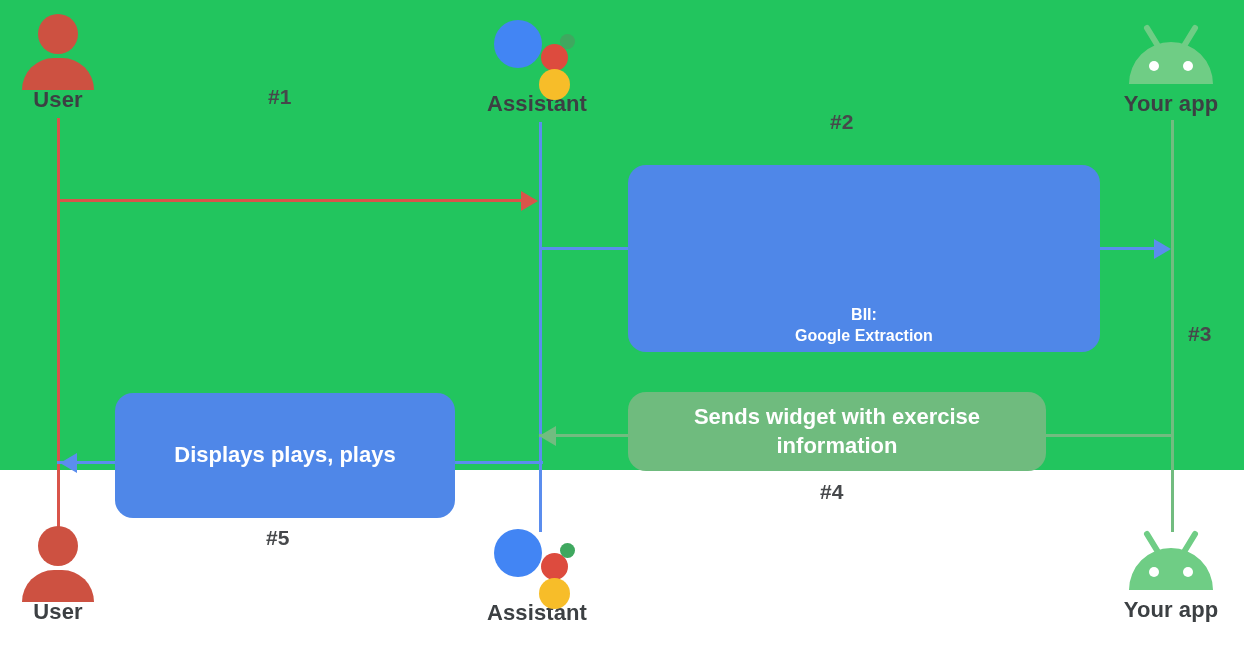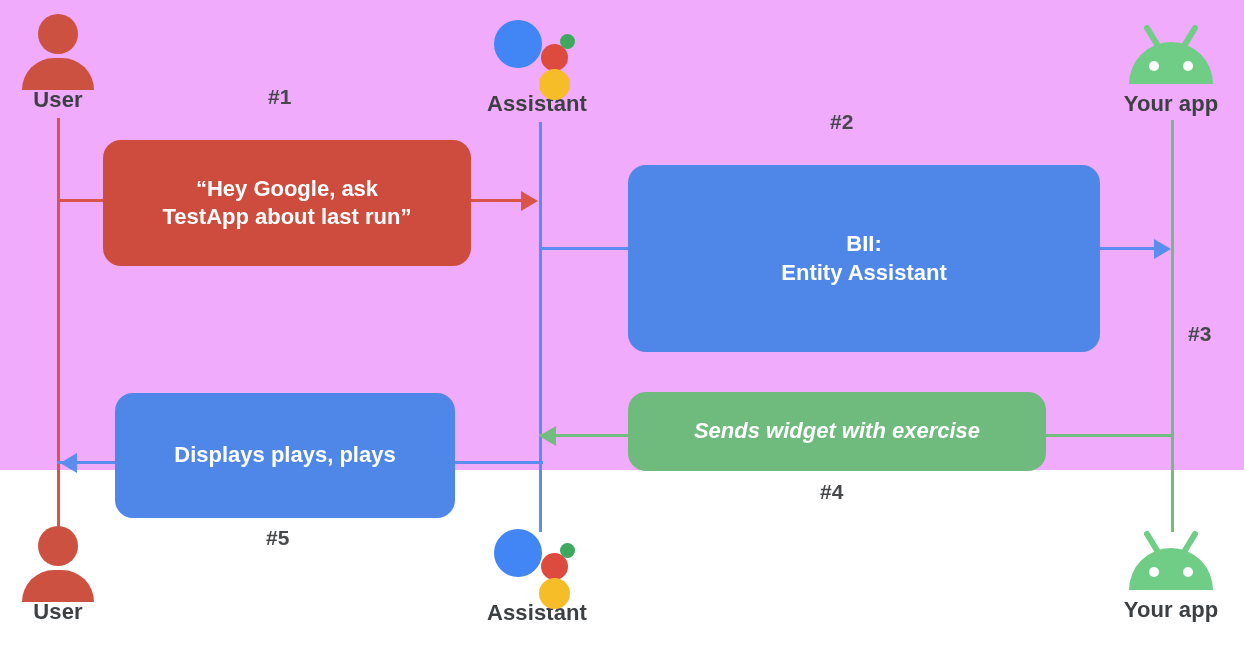--- a/index.html
+++ b/index.html
@@ -8,21 +8,21 @@
     width: 1244px;
     height: 658px;
     background: #ffffff;
     font-family: "Liberation Sans", sans-serif;
     overflow: hidden;
   }
   #diagram {
     position: relative;
     width: 1244px;
     height: 470px;
-    background: #f0abfc;
+    background: #22c55e;
   }
 
   
   .lifeline {
     position: absolute;
     width: 3px;
   }
   .lifeline.user   { background: #d9544a; }
   .lifeline.assistant { background: #5b8dee; }
   .lifeline.app    { background: #72bc80; }
@@ -173,49 +173,44 @@
       </svg>
     </div>
     <div class="actor-label">Your app</div>
   </div>
 
   <div class="conn red" style="left:57px; top:199px; width:466px;"></div>
   <div class="arrowhead right red" style="left:521px; top:191px;"></div>
 
   <div class="step" style="left:268px; top:85px;">#1</div>
 
-  <div class="msgbox red" style="left:103px; top:140px; width:368px; height:126px; font-size:22px;">
-    <span class="lines">
-      <span class="line">“Hey Google, ask</span>
-      <span class="line">TestApp about last run”</span>
-    </span>
-  </div>
 
   <div class="conn blue" style="left:539px; top:247px; width:100px;"></div>
 
   <div class="step" style="left:830px; top:110px;">#2</div>
 
-  <div class="msgbox blue" style="left:628px; top:165px; width:472px; height:187px; font-size:22px;">
+  <div class="msgbox blue" style="left:628px; top:165px; width:472px; height:187px; font-size:16px;align-items:flex-end;">
     <span class="lines">
       <span class="line">BII:</span>
-      <span class="line">Entity Assistant</span>
+      <span class="line">Google Extraction</span>
     </span>
   </div>
 
   <div class="conn blue" style="left:1100px; top:247px; width:56px;"></div>
   <div class="arrowhead right blue" style="left:1154px; top:239px;"></div>
 
   <div class="step" style="left:1188px; top:322px;">#3</div>
 
   <div class="conn green" style="left:539px; top:434px; width:632px;"></div>
   <div class="arrowhead left green" style="left:539px; top:426px;"></div>
 
-  <div class="msgbox green" style="left:628px; top:392px; width:418px; height:79px; font-size:22px;font-style:italic;">
+  <div class="msgbox green" style="left:628px; top:392px; width:418px; height:79px; font-size:22px;">
     <span class="lines">
       <span class="line">Sends widget with exercise</span>
+      <span class="line">information</span>
     </span>
   </div>
 
   <div class="step" style="left:820px; top:480px;">#4</div>
 
   <div class="conn blue" style="left:57px; top:461px; width:486px;"></div>
   <div class="arrowhead left blue" style="left:60px; top:453px;"></div>
 
   <div class="msgbox blue" style="left:115px; top:393px; width:340px; height:125px; font-size:22px;">
     <span class="lines">

